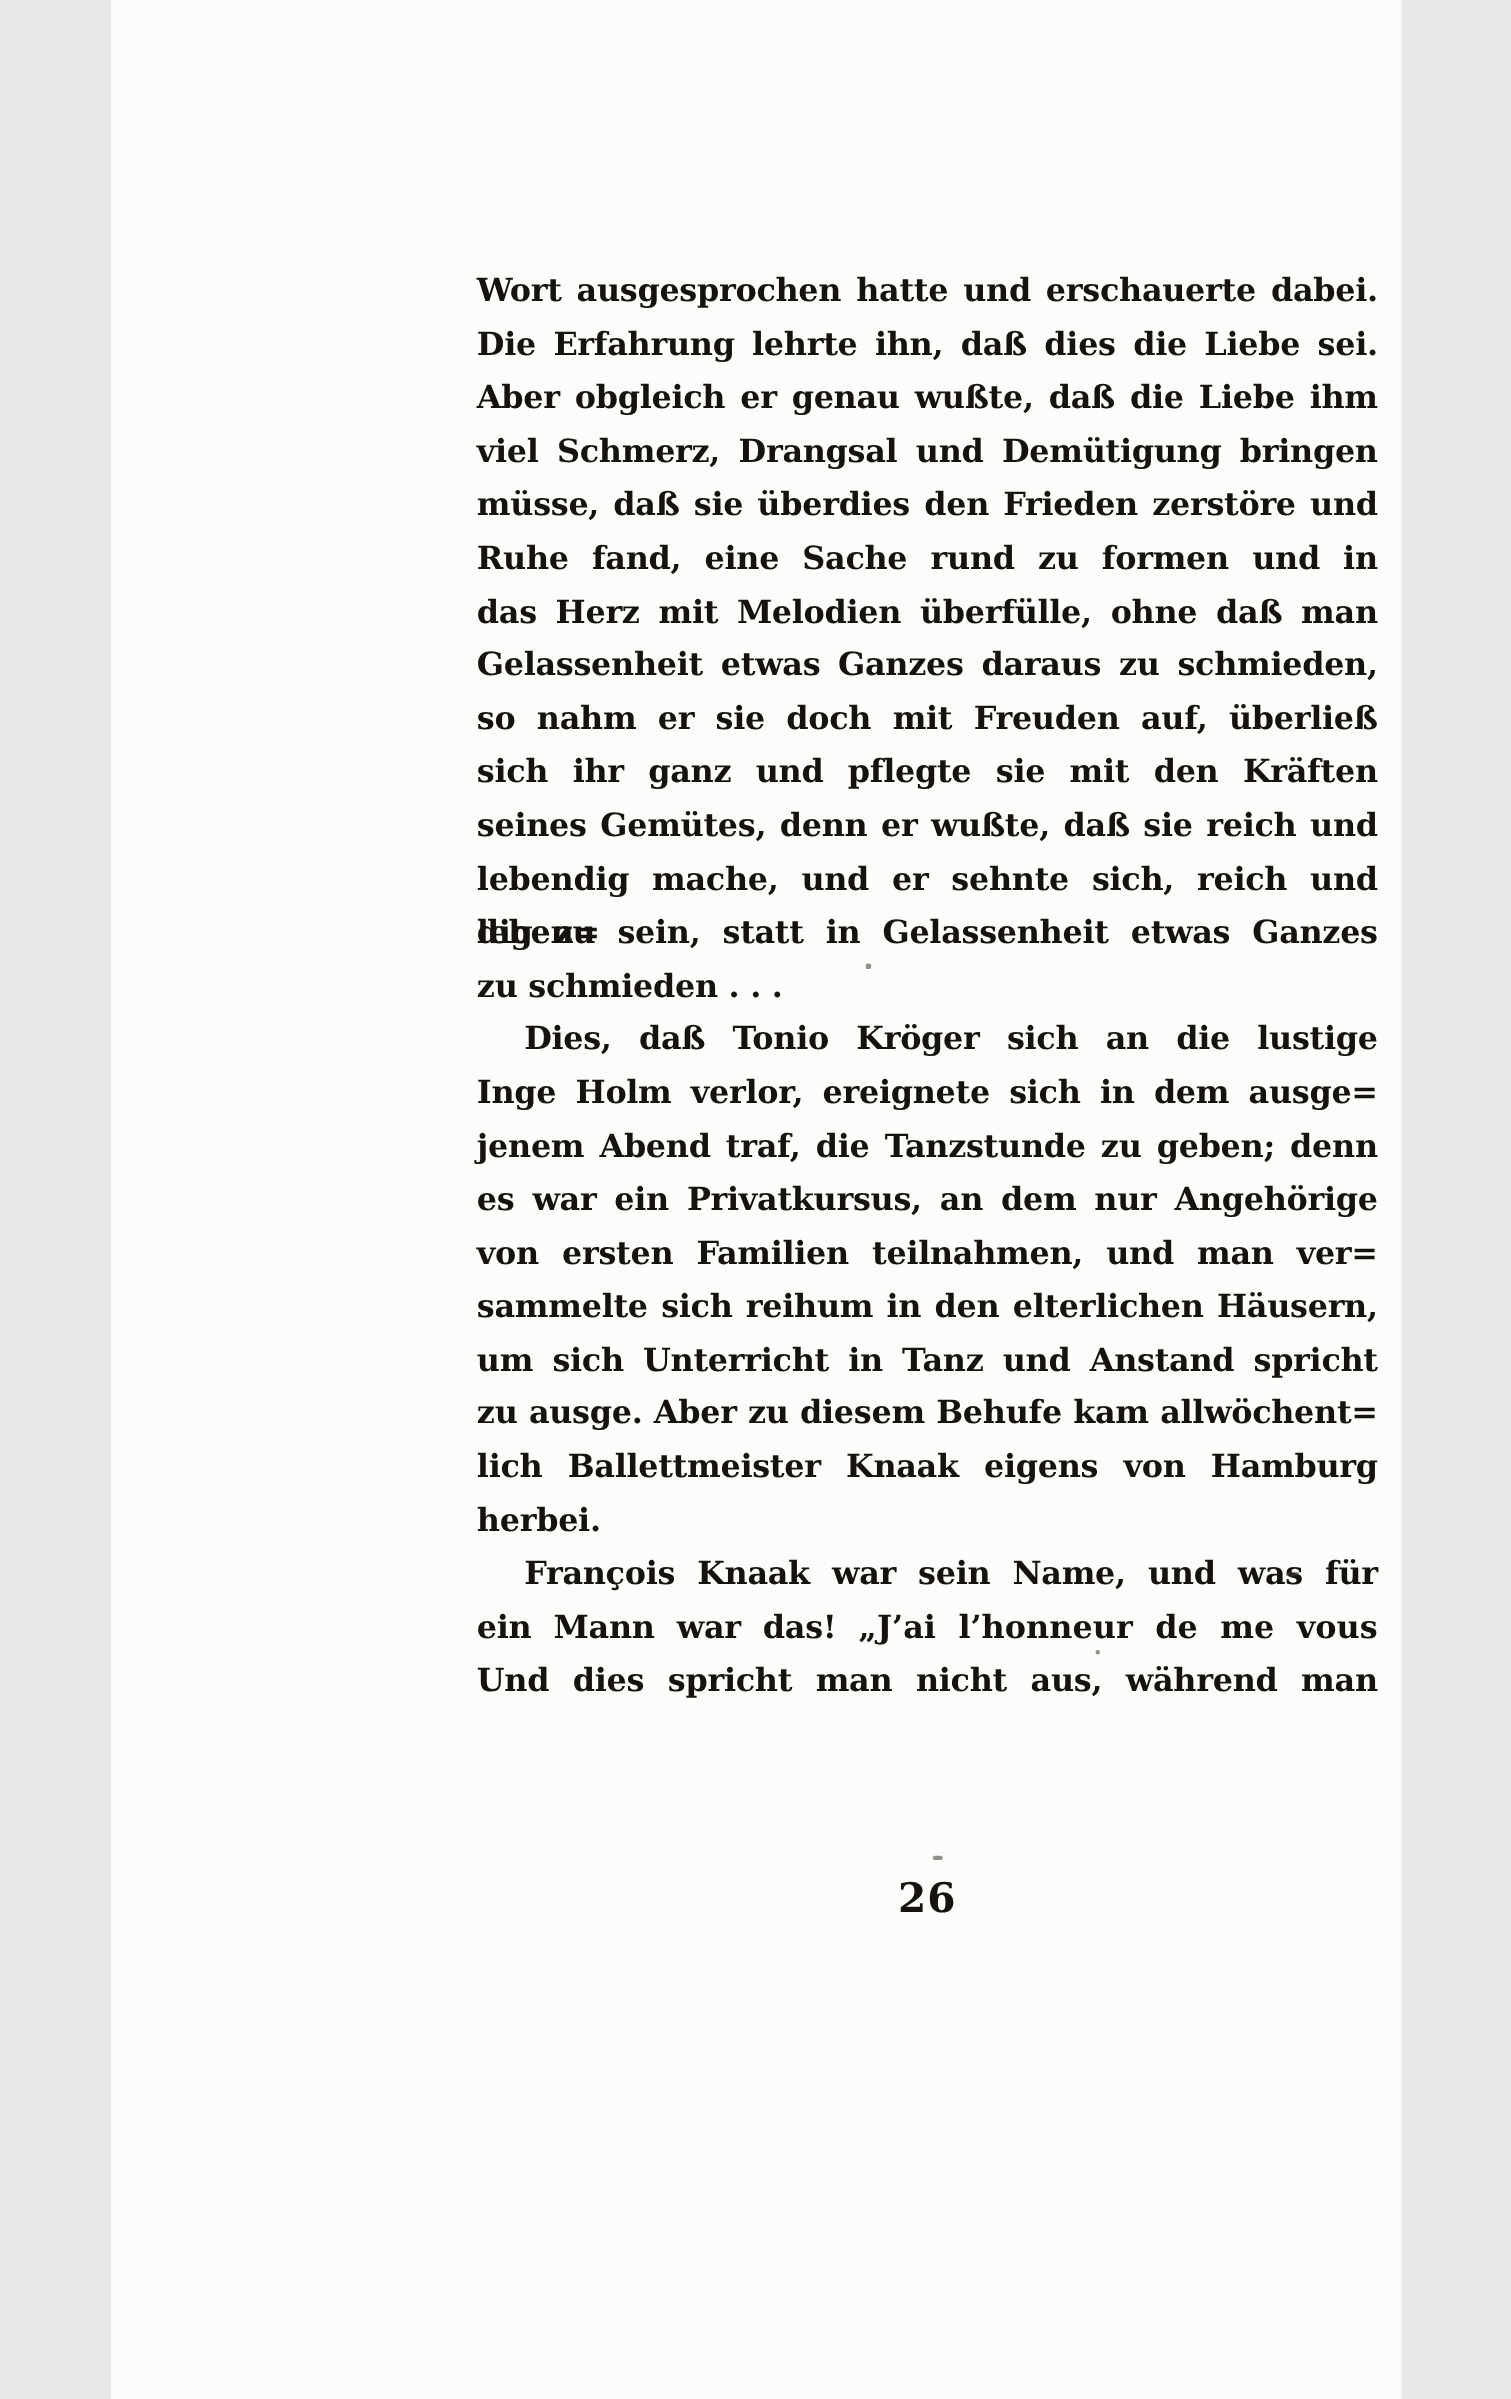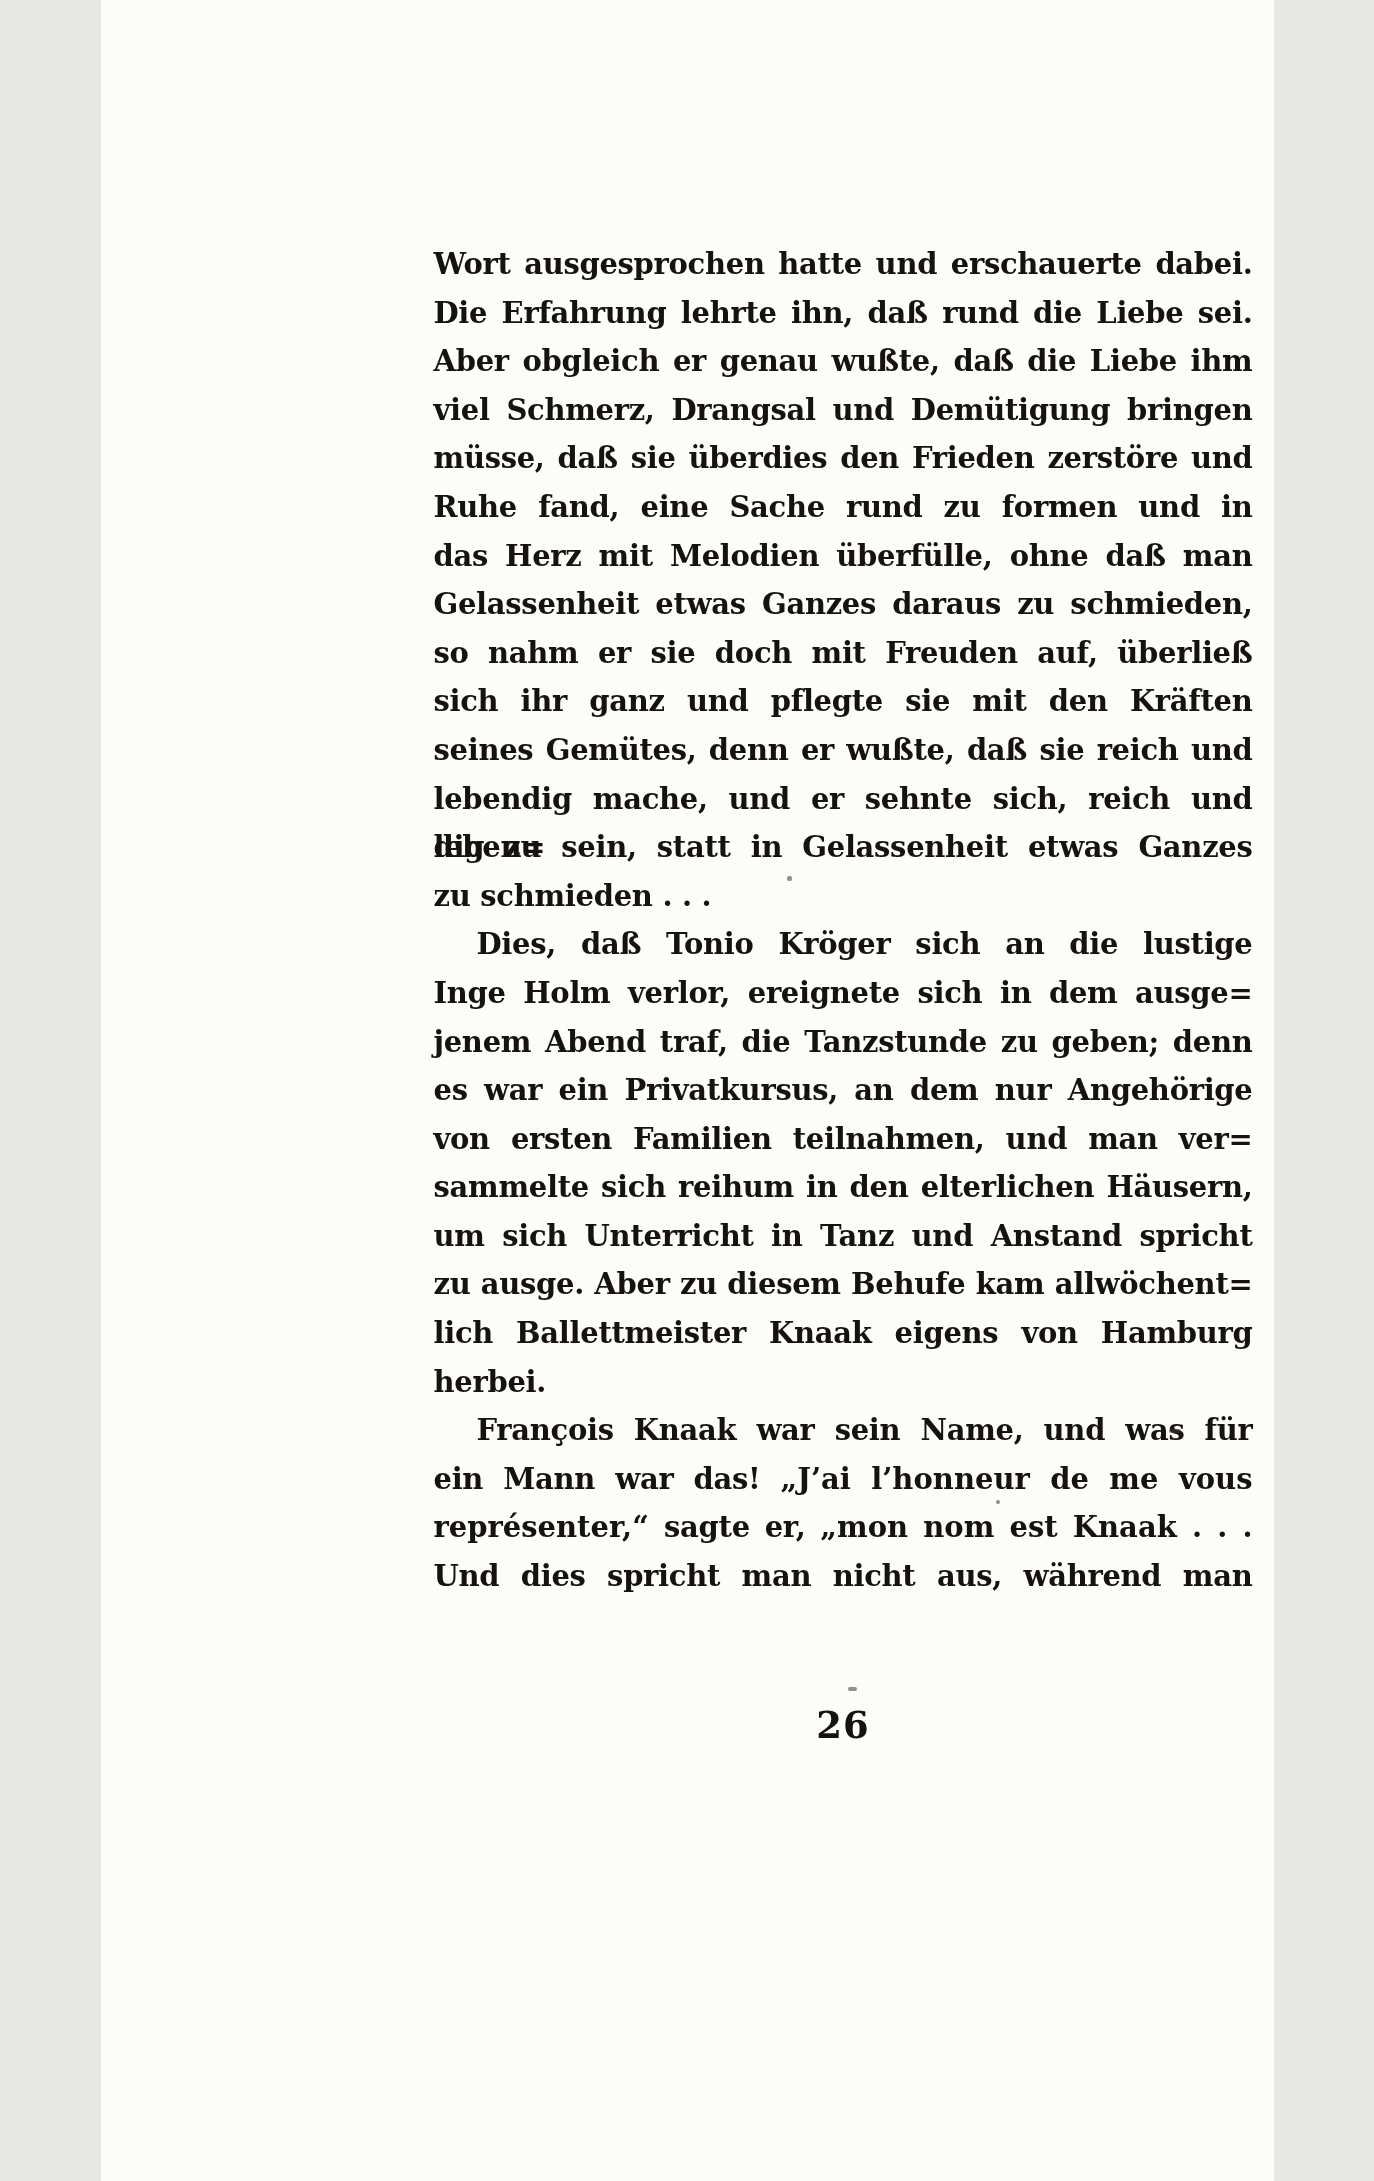--- a/index.html
+++ b/index.html
@@ -69,21 +69,21 @@
   .speck-3 { left: 895px;  top: 1500px; width: 4px;  height: 4px; }
   .speck-4 { left: 747px;  top: 1687px; width: 9px;  height: 4px; }
 </style>
 </head>
 <body>
 
 <div class="book-page">
 
   <div class="text-block">
       <div class="line"><span class="frak">Wort ausgesprochen hatte und erschauerte dabei.</span></div>
-      <div class="line"><span class="frak">Die Erfahrung lehrte ihn, daß rund die Liebe sei.</span></div>
+      <div class="line"><span class="frak">Die Erfahrung lehrte ihn, daß dies die Liebe sei.</span></div>
       <div class="line"><span class="frak">Aber obgleich er genau wußte, daß die Liebe ihm</span></div>
       <div class="line"><span class="frak">viel Schmerz, Drangsal und Demütigung bringen</span></div>
       <div class="line"><span class="frak">müsse, daß sie überdies den Frieden zerstöre und</span></div>
       <div class="line"><span class="frak">Ruhe fand, eine Sache rund zu formen und in</span></div>
       <div class="line"><span class="frak">das Herz mit Melodien überfülle, ohne daß man</span></div>
       <div class="line"><span class="frak">Gelassenheit etwas Ganzes daraus zu schmieden,</span></div>
       <div class="line"><span class="frak">so nahm er sie doch mit Freuden auf, überließ</span></div>
       <div class="line"><span class="frak">sich ihr ganz und pflegte sie mit den Kräften</span></div>
       <div class="line"><span class="frak">seines Gemütes, denn er wußte, daß sie reich und</span></div>
       <div class="line"><span class="frak">lebendig mache, und er sehnte sich, reich und leben=</span></div>
@@ -94,21 +94,20 @@
       <div class="line"><span class="frak">jenem Abend traf, die Tanzstunde zu geben; denn</span></div>
       <div class="line"><span class="frak">es war ein Privatkursus, an dem nur Angehörige</span></div>
       <div class="line"><span class="frak">von ersten Familien teilnahmen, und man ver=</span></div>
       <div class="line"><span class="frak">sammelte sich reihum in den elterlichen Häusern,</span></div>
       <div class="line"><span class="frak">um sich Unterricht in Tanz und Anstand spricht</span></div>
       <div class="line"><span class="frak">zu ausge. Aber zu diesem Behufe kam allwöchent=</span></div>
       <div class="line"><span class="frak">lich Ballettmeister Knaak eigens von Hamburg</span></div>
       <div class="line para-end"><span class="frak">herbei.</span></div>
       <div class="line indent"><span class="frak">François Knaak war sein Name, und was für</span></div>
       <div class="line"><span class="frak">ein Mann war das! </span><span class="roman">„J’ai l’honneur de me vous</span></div>
-      <div class="line"><span class="roman">représenter,“ </span><span class="frak">sagte er, </span><span class="roman">„mon nom est Knaak . . .</span></div>
       <div class="line"><span class="frak">Und dies spricht man nicht aus, während man</span></div>
     </div>
 
   <div class="page-number">26</div>
 
   <div class="speck speck-1"></div>
   <div class="speck speck-2"></div>
   <div class="speck speck-3"></div>
   <div class="speck speck-4"></div>
 

